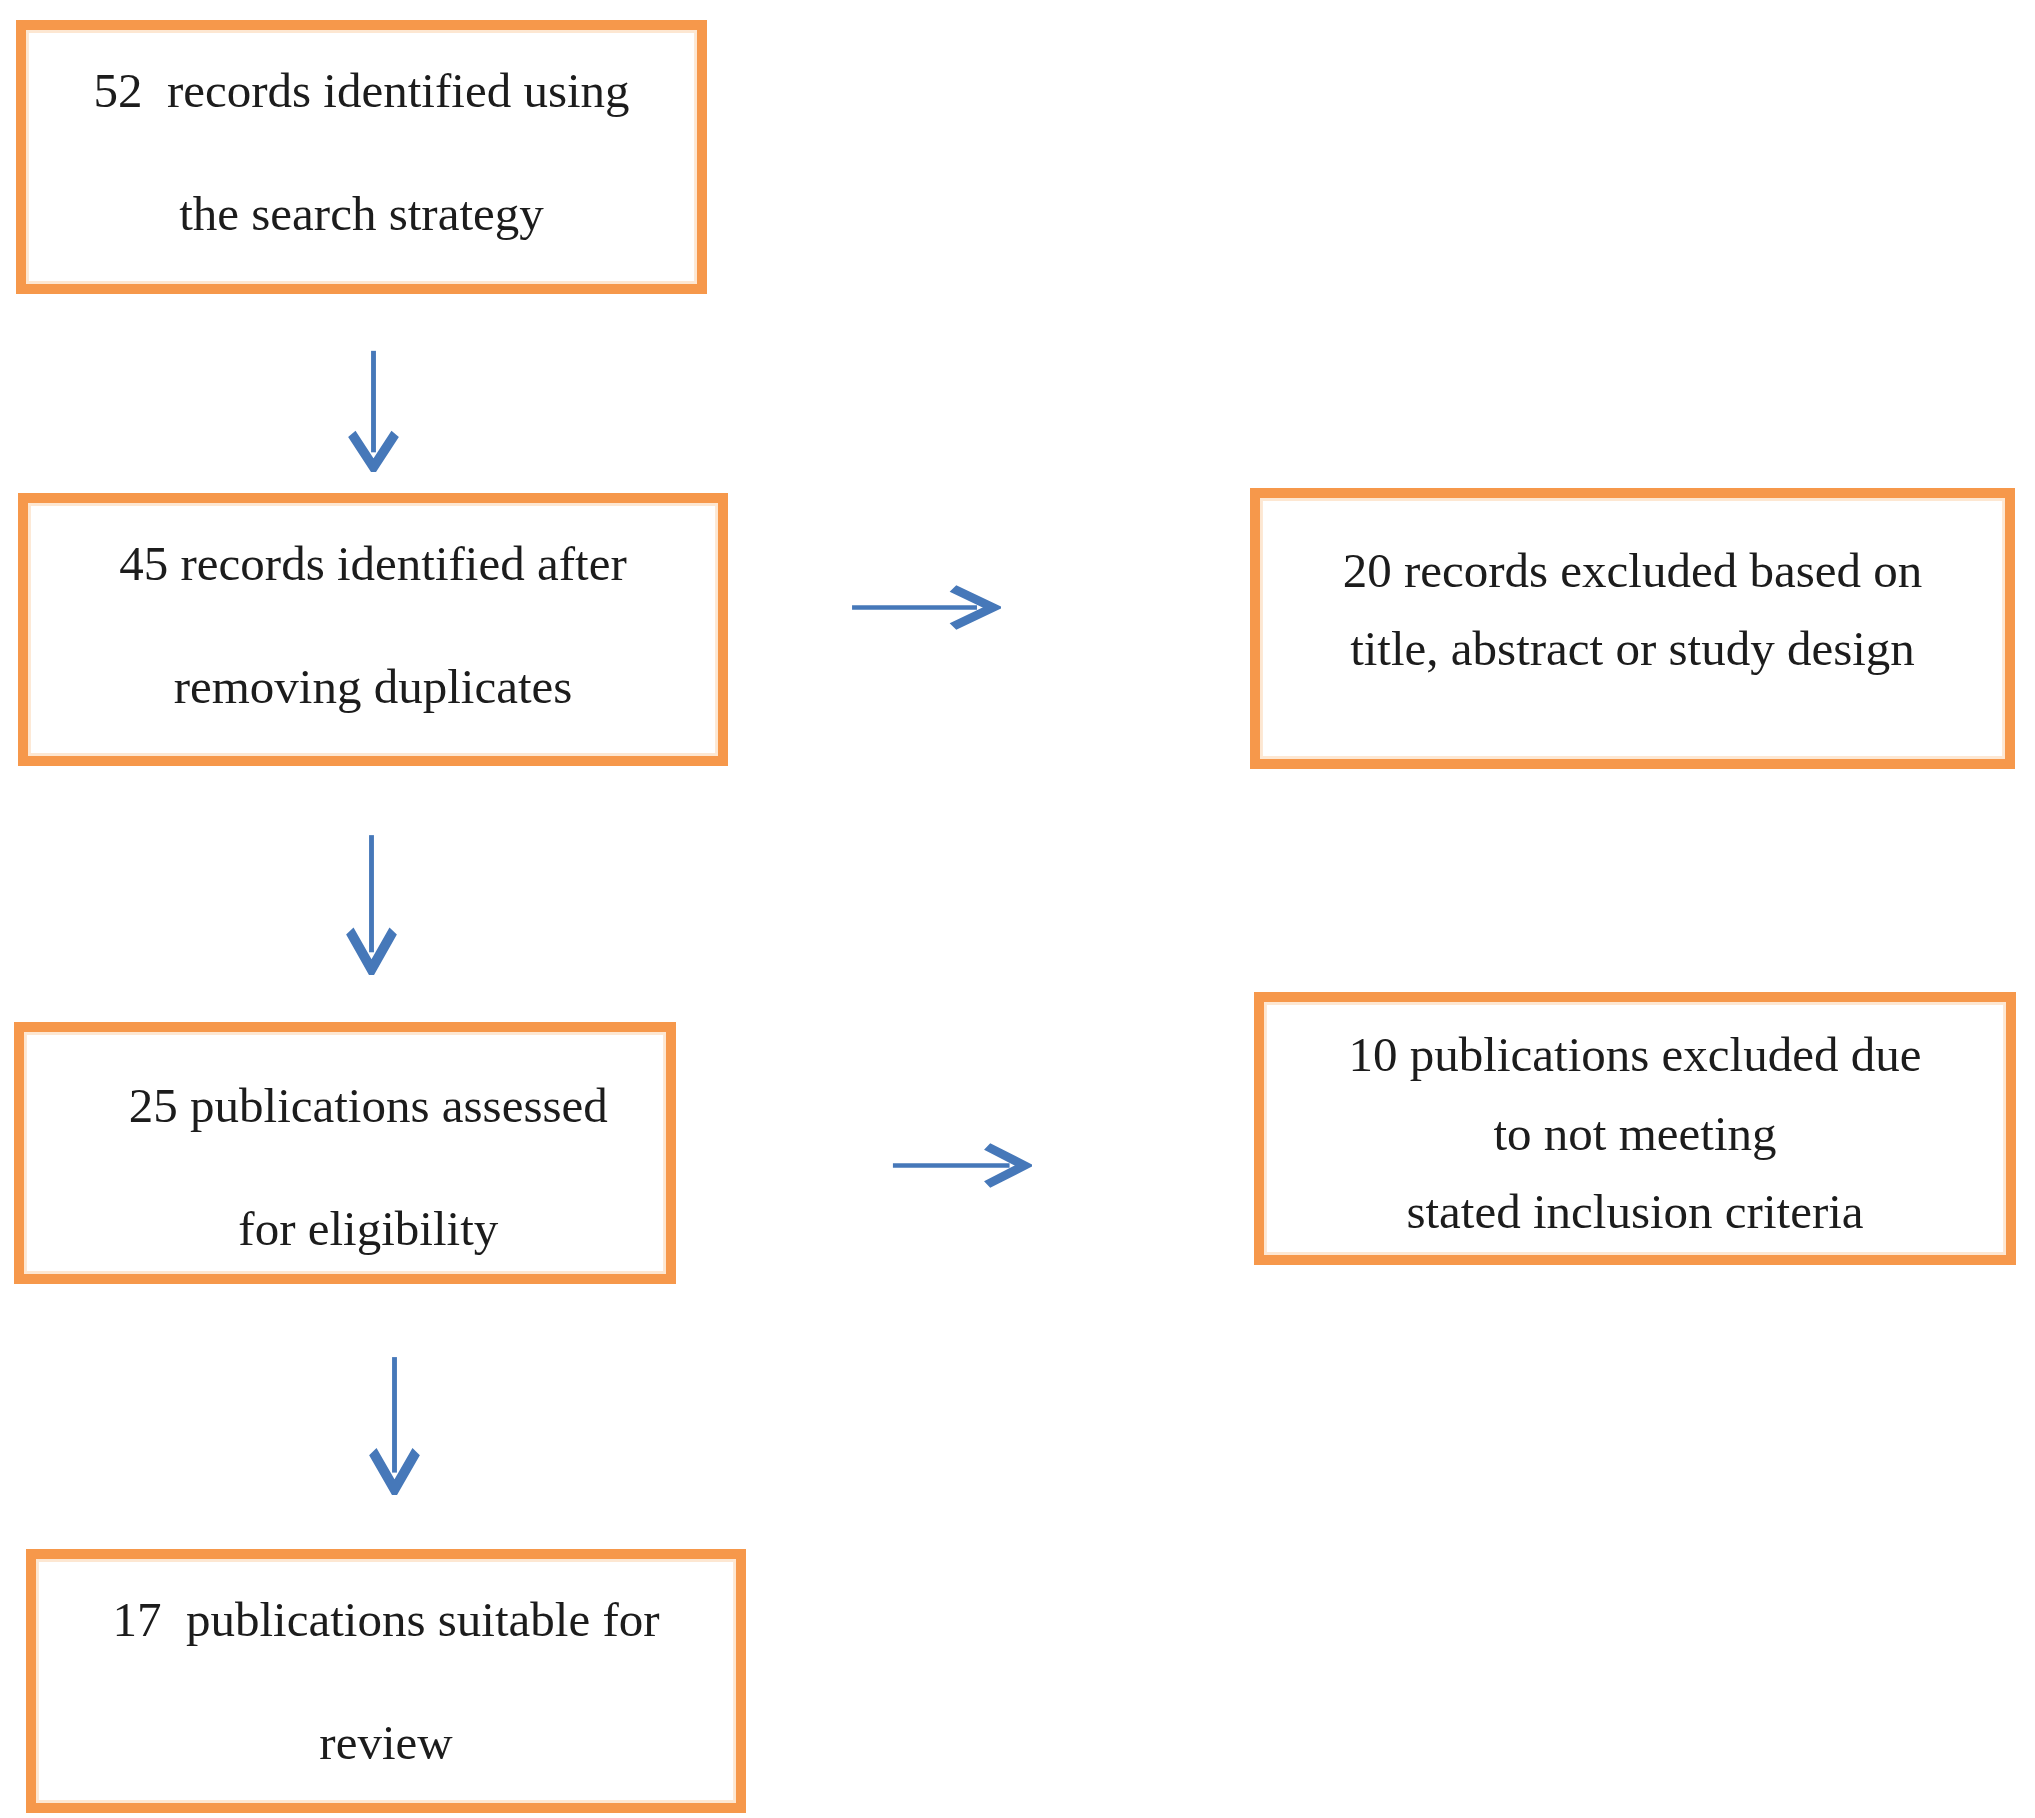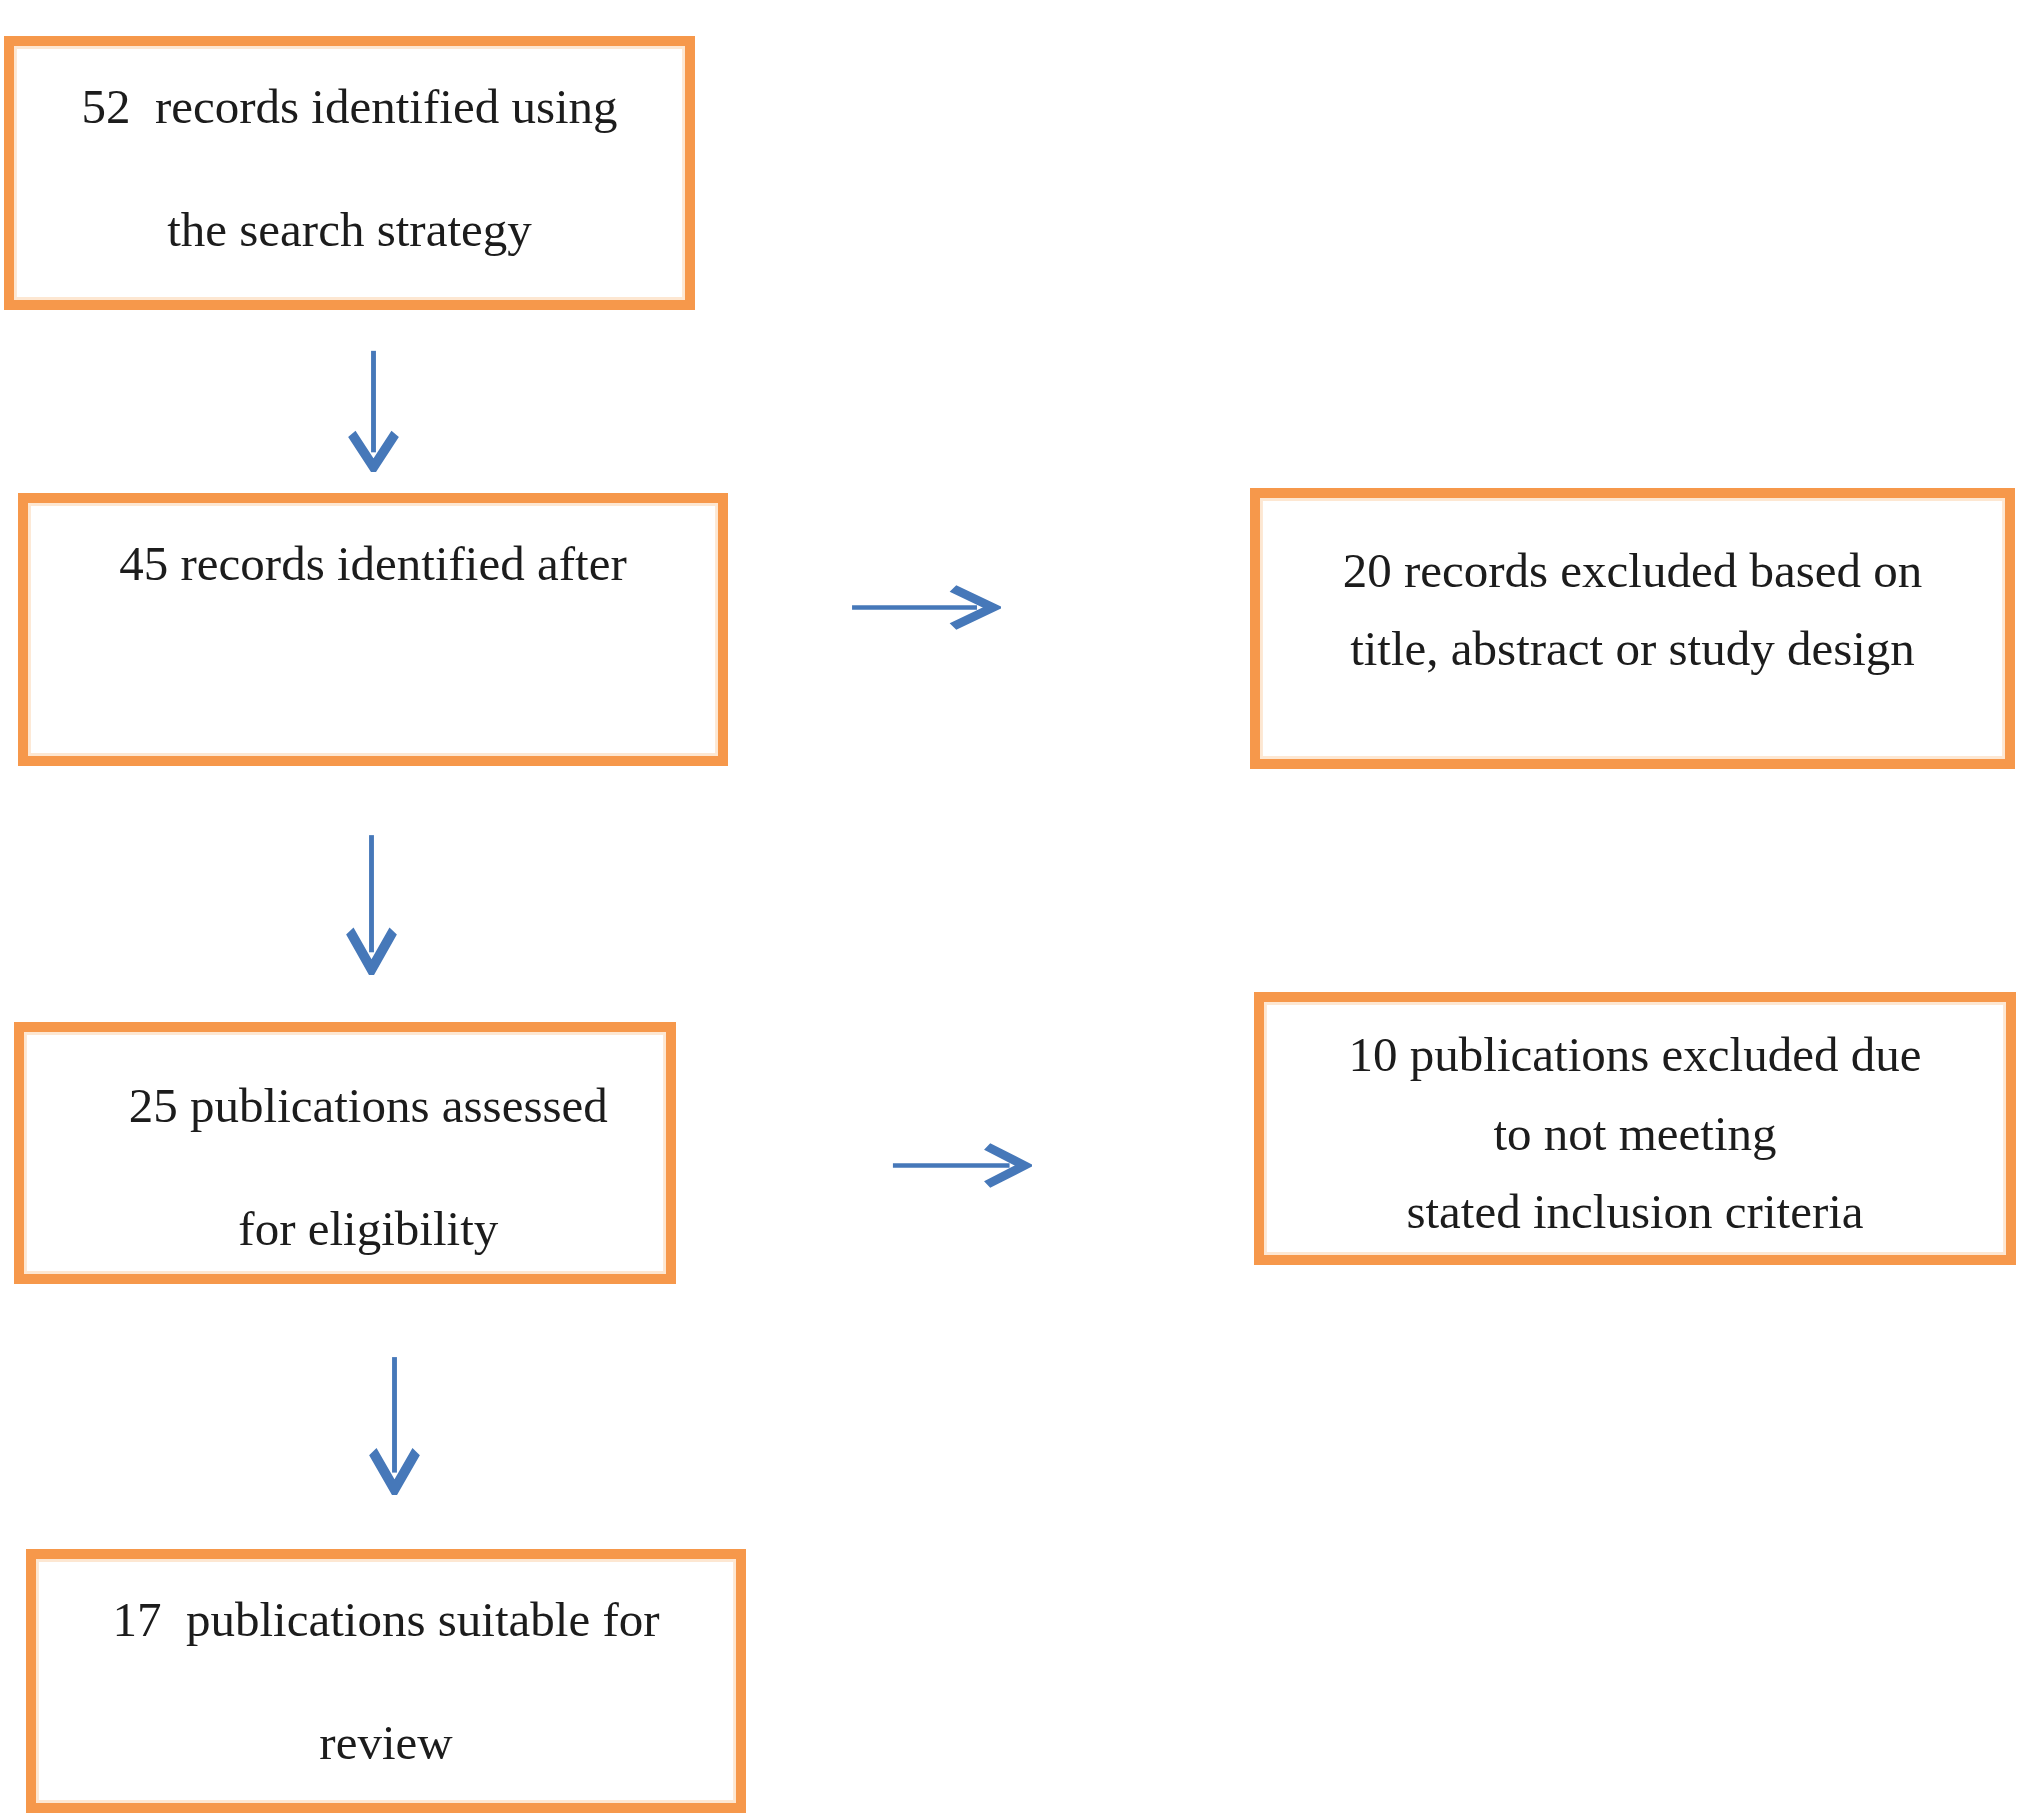--- a/index.html
+++ b/index.html
@@ -14,21 +14,21 @@
     background:#ffffff;
     text-align:center;
     font-family:"Liberation Serif", serif;
     color:#1c1c1c;
   }
   .line{white-space:pre;}
 
   .left-col{font-size:49px;line-height:2.5;}
   .right-col{font-size:49px;line-height:1.6;}
 
-  .b1{left:4px;  top:20px;   width:691px;  height:274px;margin-top:16px;}
+  .b1{left:16px;  top:20px;   width:691px;  height:274px;}
   .b2{left:18px;  top:493px;  width:710px;  height:273px;}
   .b3{left:14.3px;  top:1022px; width:662px;  height:262px;padding-top:13px;padding-left:46px;}
   .b4{left:26px;  top:1549px; width:720px;  height:264px;}
   .r1{left:1250px;top:488px;  width:765px; height:281px;padding-top:34px;}
   .r2{left:1254px;top:992px; width:762px; height:273px;padding-top:14.3px;}
 
   .arrow{position:absolute;}
   .a-down1{left:341px; top:349px;  width:65px;  height:123px;}
   .a-down2{left:339px; top:833px; width:65px;  height:142px;}
   .a-down3{left:362px; top:1355px; width:65px;  height:140px;}
@@ -48,20 +48,21 @@
 
   <div class="arrow a-down1">
     <svg viewBox="0 0 120 200" preserveAspectRatio="none">
       <line x1="60" y1="3" x2="60" y2="168" stroke="#4678B9" stroke-width="9"></line>
       <path d="M20 138 L60 192 L100 138" fill="none" stroke="#4678B9" stroke-width="17"></path>
     </svg>
   </div>
 
   <div class="box left-col b2">
     <div class="line">45 records identified after</div>
+    <div class="line">removing duplicates</div>
   </div>
 
   <div class="arrow a-right1">
     <svg viewBox="0 0 220 120" preserveAspectRatio="none">
       <line x1="3" y1="60" x2="185" y2="60" stroke="#4678B9" stroke-width="9"></line>
       <path d="M150 20 L208 60 L150 100" fill="none" stroke="#4678B9" stroke-width="17"></path>
     </svg>
   </div>
 
   <div class="box right-col r1">

